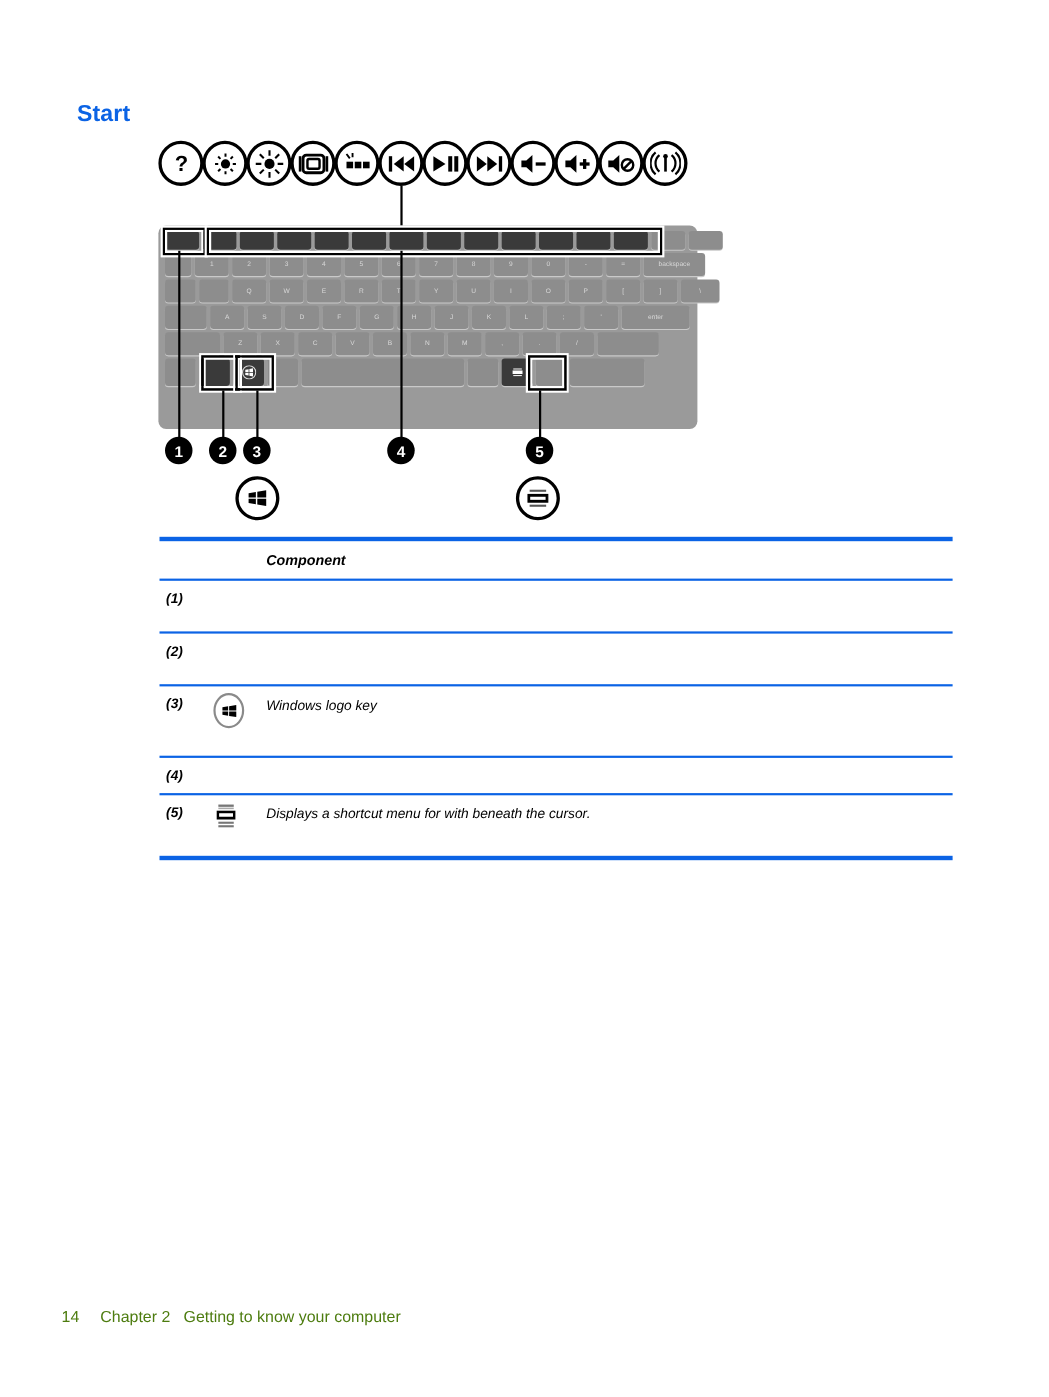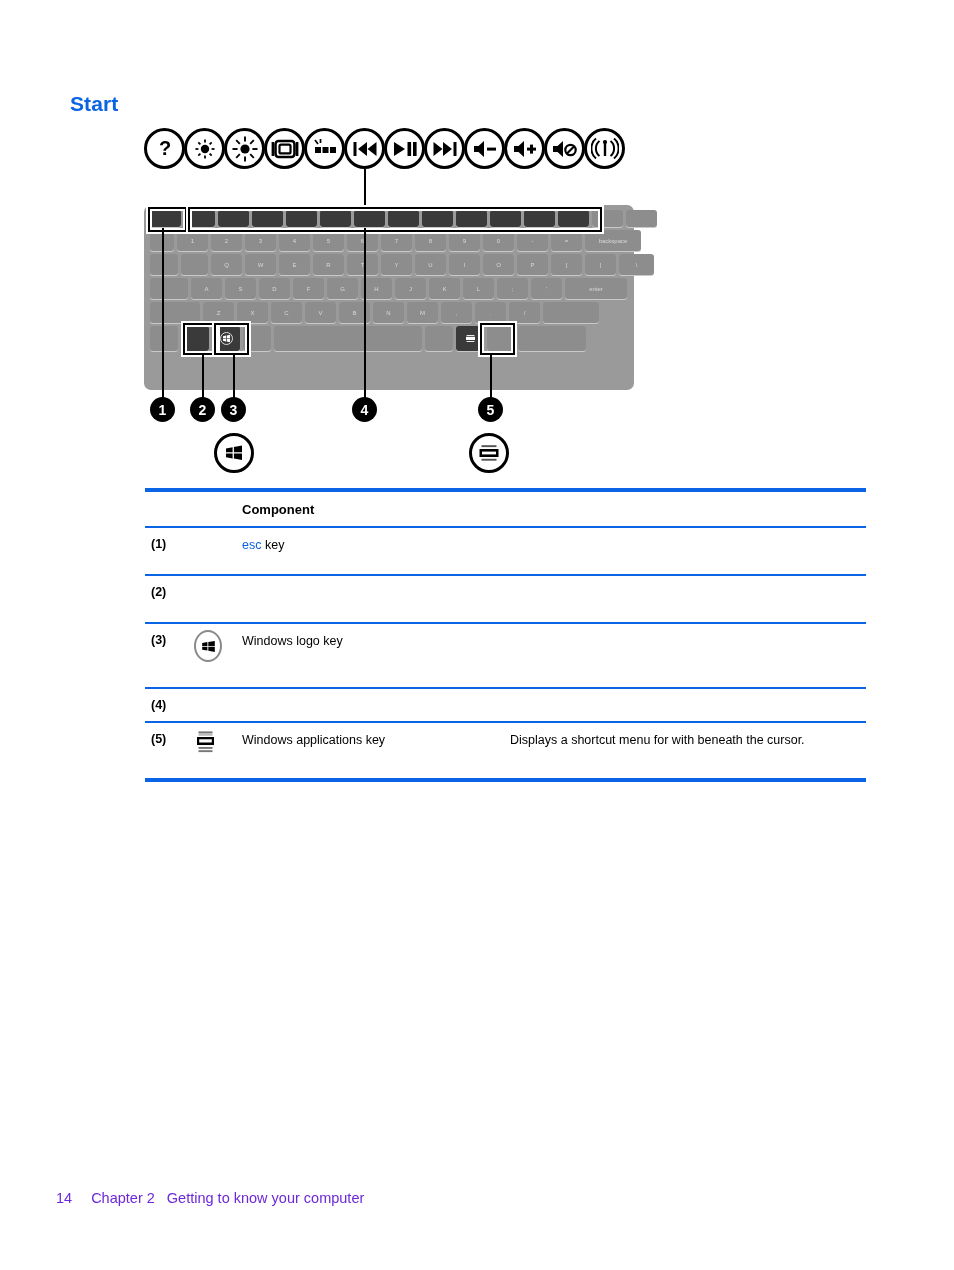--- a/index.html
+++ b/index.html
@@ -144,20 +144,21 @@
     justify-content: center;
     box-sizing: border-box;
   }
 
   
   .tbl {
     position: absolute;
     left: 145px;
     top: 488px;
     width: 721px;
+    font-style: italic;
   }
   .rule-top { height: 4px; background: #0b63e5; }
   .rule-mid { height: 2px; background: #0b63e5; }
   .rule-bot { height: 4px; background: #0b63e5; }
 
   .trow { display: flex; align-items: flex-start; }
   .c-num  { width: 35px; flex: 0 0 35px; padding: 9px 0 9px 6px; box-sizing: border-box; }
   .c-ico  { width: 62px; flex: 0 0 62px; padding: 6px 0 6px 0; box-sizing: border-box; }
   .c-name { width: 268px; flex: 0 0 268px; padding: 9px 6px 9px 0; box-sizing: border-box; }
   .c-desc { flex: 1 1 auto; padding: 9px 10px 9px 0; box-sizing: border-box; }
@@ -180,21 +181,21 @@
     margin-left: 14px;
   }
   .appskey-glyph { margin-left: 14px; }
 
   
   .footer {
     position: absolute;
     left: 56px;
     top: 1190px;
     font-size: 14.5px;
-    color: #6d28d9;
+    color: #4d7c0f;
     white-space: pre;
   }
   .footer span { display: inline; }
   .f-page { margin-right: 19px; }
   .f-chap { margin-right: 12px; }
 </style>
 </head>
 <body>
 
 <div class="page-title">Start</div>
@@ -486,21 +487,20 @@
     <div class="c-num"></div>
     <div class="c-ico"></div>
     <div class="c-name">Component</div>
   </div>
 
   <div class="rule-mid"></div>
 
   <div class="trow" style="min-height:46px;">
     <div class="c-num num">(1)</div>
     <div class="c-ico"></div>
-    <div class="c-name cell"><span class="blue">esc</span><span> key</span></div>
   </div>
 
   <div class="rule-mid"></div>
 
   <div class="trow" style="min-height:46px;">
     <div class="c-num num">(2)</div>
     <div class="c-ico"></div>
   </div>
 
   <div class="rule-mid"></div>
@@ -538,20 +538,19 @@
         <svg width="24" height="26" viewBox="0 0 24 26">
           <rect x="3" y="8" width="17" height="8" fill="#000"></rect>
           <rect x="5.2" y="10.3" width="12.6" height="3.2" fill="#fff"></rect>
           <rect x="4.5" y="2.4" width="14" height="2.1" fill="#777"></rect>
           <rect x="4.5" y="5.2" width="14" height="1.4" fill="#aaa"></rect>
           <rect x="4.5" y="18" width="14" height="1.9" fill="#777"></rect>
           <rect x="4.5" y="21.2" width="14" height="1.9" fill="#777"></rect>
         </svg>
       </div>
     </div>
-    <div class="c-name cell"><span class="blue"></span><span>Windows applications key</span></div>
     <div class="c-desc cell"><span>Displays a shortcut menu for with beneath the cursor.</span></div>
   </div>
 
   <div class="rule-bot"></div>
 </div>
 
 <div class="footer"><span class="f-page">14</span><span class="f-chap">Chapter 2</span><span>Getting to know your computer</span></div>
 
 </body></html>

